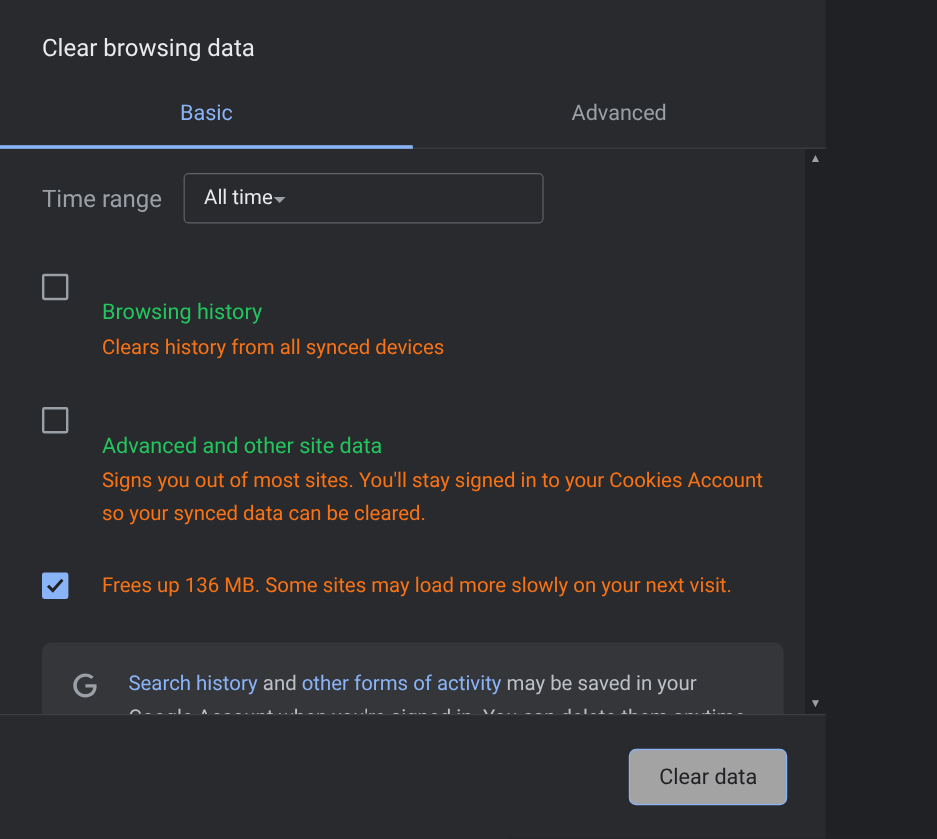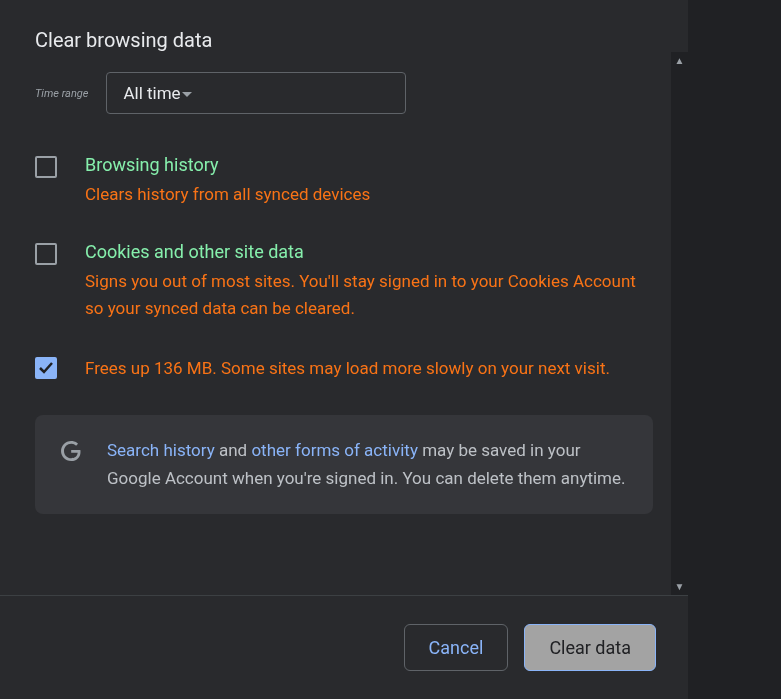--- a/index.html
+++ b/index.html
@@ -66,22 +66,21 @@
       overflow-y: auto;
     }
     .time-range-row {
       display: flex;
       align-items: center;
       gap: 18px;
       margin-bottom: 40px;
     }
     .time-range-label {
       color: #9aa0a6;
-      font-size: 11px;
-      font-style: italic;
+      font-size: 20px;
     }
     .select {
       background: #292a2d;
       border: 1px solid #5f6368;
       border-radius: 4px;
       padding: 10px 16px;
       width: 300px;
       display: flex;
       justify-content: flex-start;
       align-items: center;
@@ -119,23 +118,24 @@
     .checkbox.checked svg {
       display: block;
     }
     .checkbox svg {
       display: none;
     }
     .option-text {
       flex: 1;
     }
     .option-title {
-      color: #86efac;
+      color: #22c55e;
       font-size: 18px;
       margin-bottom: 6px;
+      margin-top: 24px;
     }
     .option-desc {
       color: #f97316;
       font-size: 17px;
       line-height: 1.55;
     }
     .info-card {
       background: #35363a;
       border-radius: 8px;
       padding: 22px 24px;
@@ -206,20 +206,28 @@
       border: 1px solid #8ab4f8;
     }
   </style>
 </head>
 <body>
 
 <div class="dialog">
 
   <div class="dialog-title">Clear browsing data</div>
 
+  <div class="tabs">
+    <div class="tab active">
+      <span>Basic</span>
+    </div>
+    <div class="tab">
+      <span>Advanced</span>
+    </div>
+  </div>
 
   <div class="scroll-area">
 
     <div class="scroll-content">
 
       <div class="time-range-row">
         <span class="time-range-label">Time range</span>
         <div class="select">
           <span class="select-value">All time</span>
           <span class="select-arrow">
@@ -238,21 +246,21 @@
           <div class="option-title">Browsing history</div>
           <div class="option-desc">Clears history from all synced devices</div>
         </div>
       </div>
 
       <div class="option">
         <div class="checkbox">
           
         </div>
         <div class="option-text">
-          <div class="option-title">Cookies and other site data</div>
+          <div class="option-title">Advanced and other site data</div>
           <div class="option-desc">Signs you out of most sites. You'll stay signed in to your Cookies Account so your synced data can be cleared.</div>
         </div>
       </div>
 
       <div class="option">
         <div class="checkbox checked">
           <svg width="16" height="16" viewBox="0 0 16 16">
               <path d="M2 8 L6 12 L14 3" stroke="#202124" stroke-width="2.5" fill="none"></path>
             </svg>
         </div>
@@ -275,21 +283,18 @@
     </div>
 
     <div class="scrollbar">
       <div class="scrollbar-up">▲</div>
       <div class="scrollbar-down">▼</div>
     </div>
 
   </div>
 
   <div class="footer">
-    <button class="btn btn-secondary">
-      <span>Cancel</span>
-    </button>
     <button class="btn btn-primary">
       <span>Clear data</span>
     </button>
   </div>
 
 </div>
 
 </body></html>

